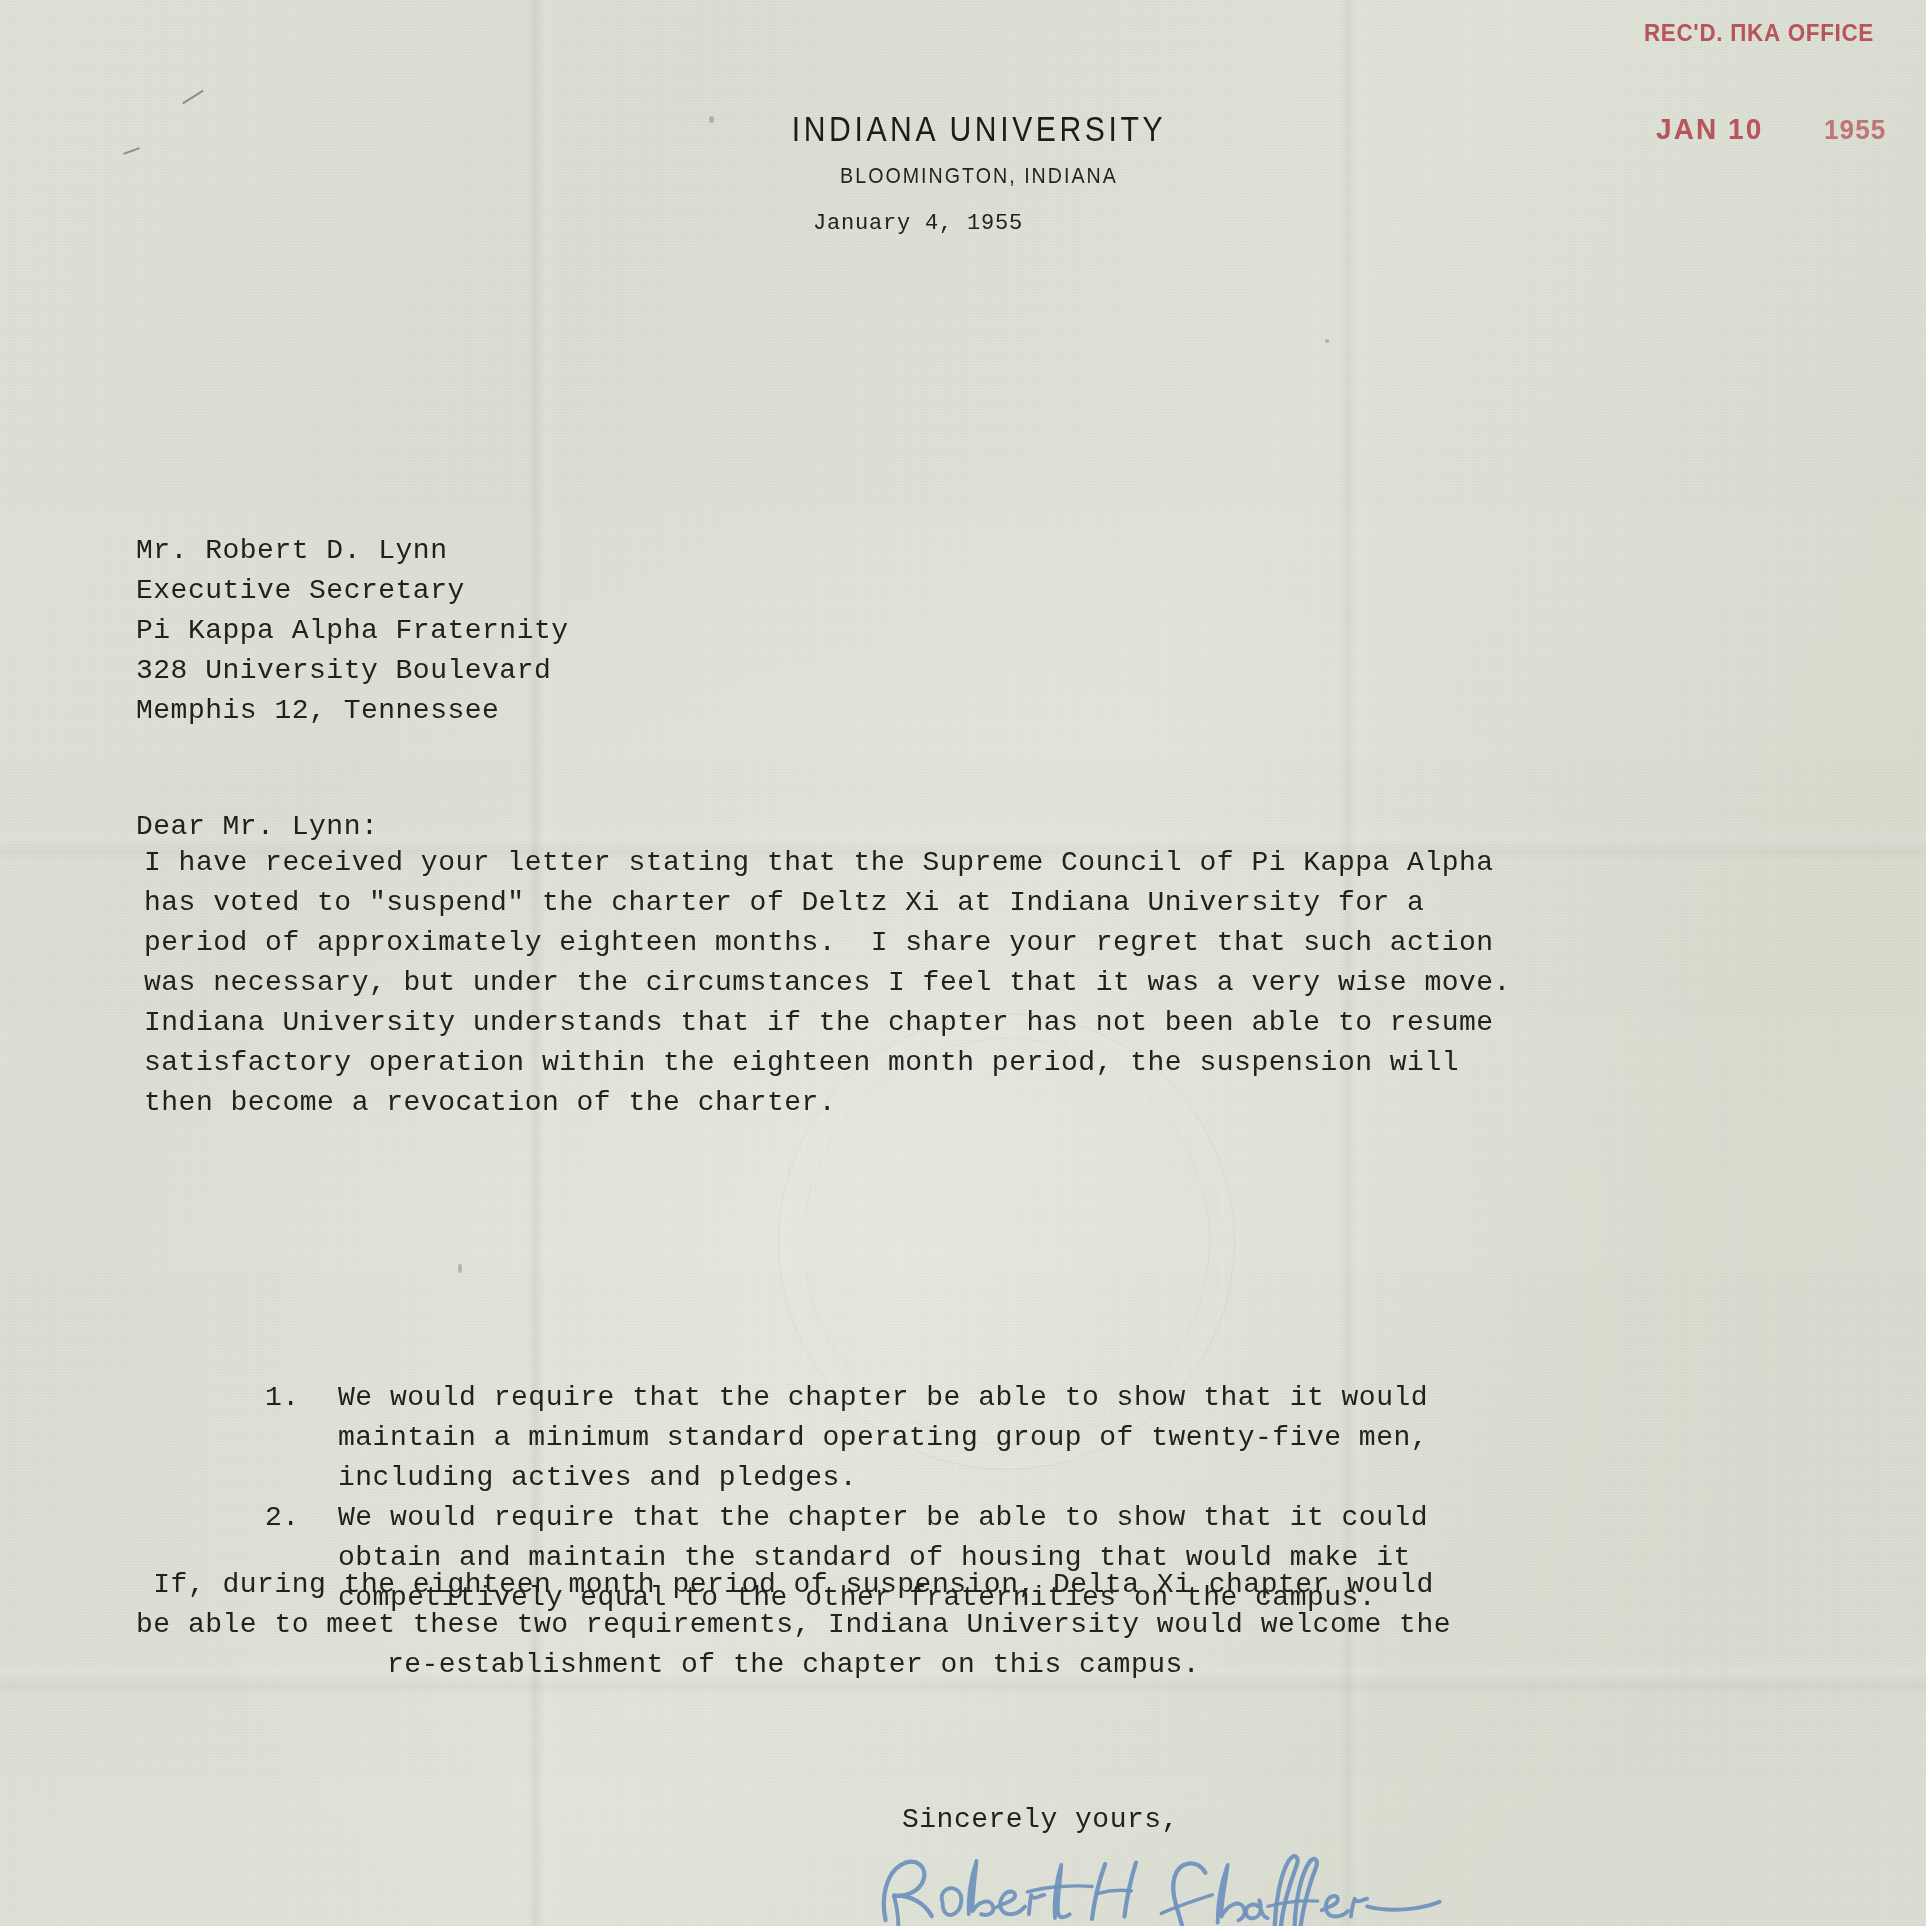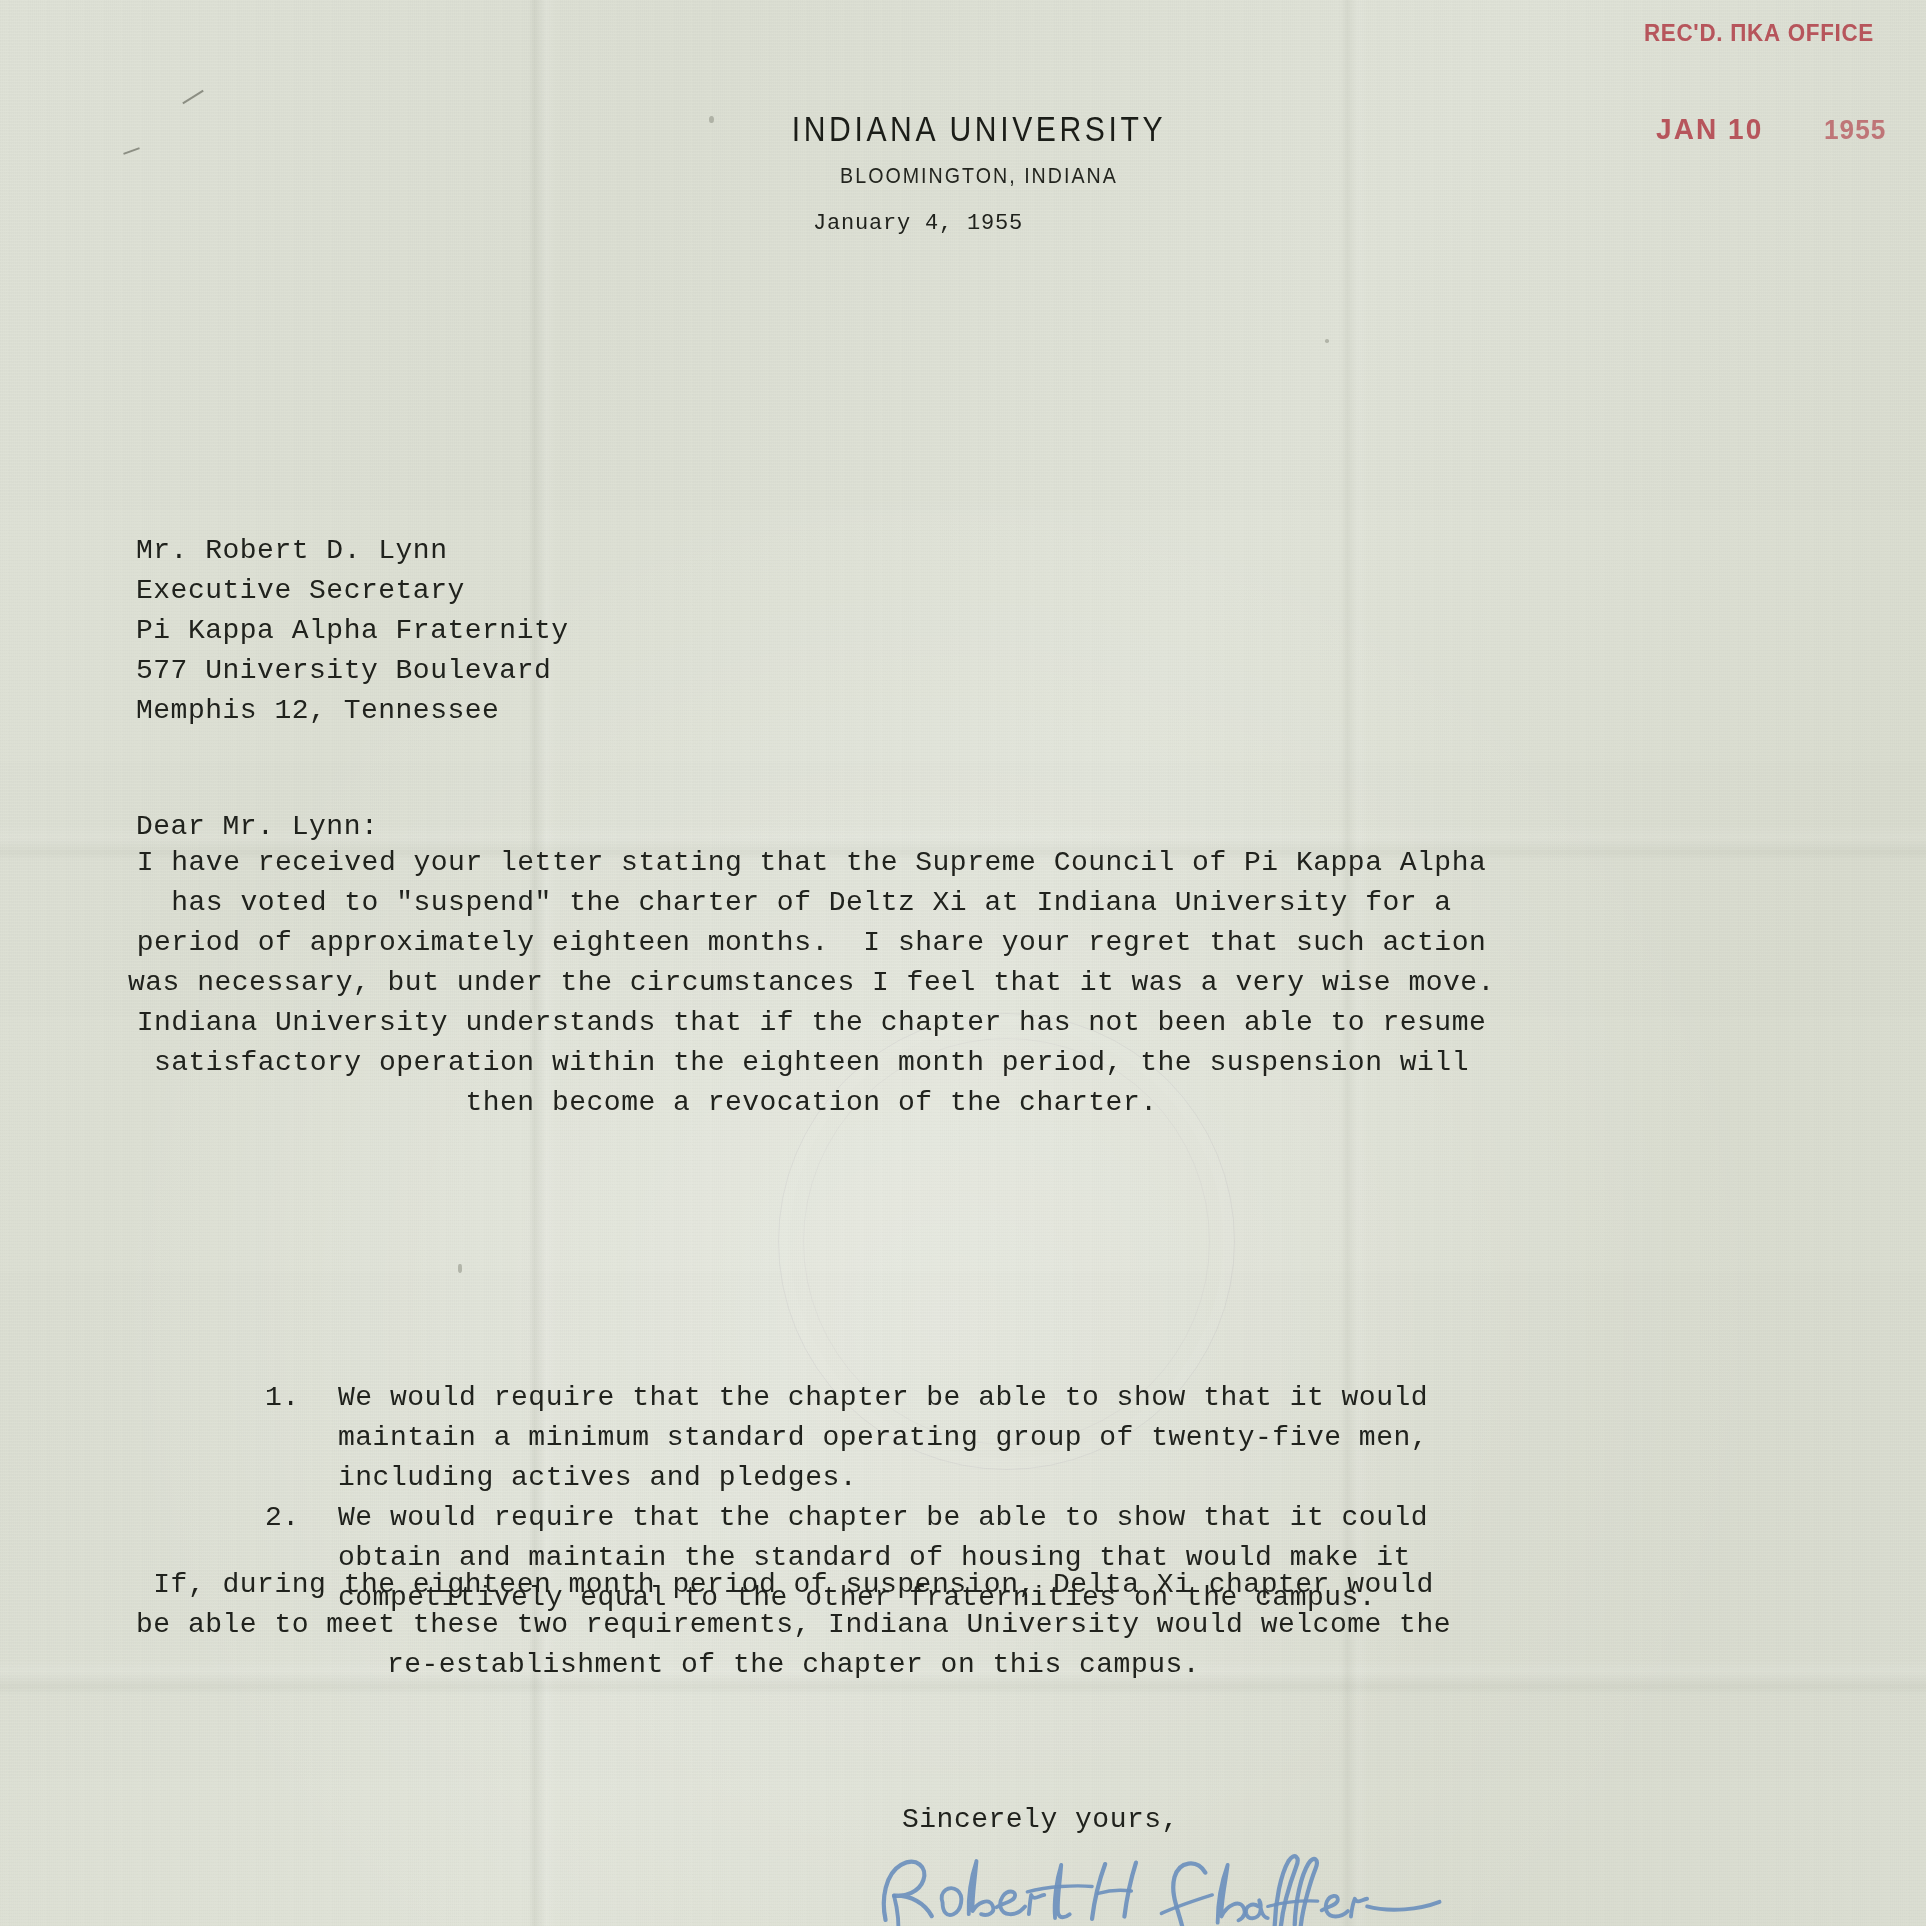--- a/index.html
+++ b/index.html
@@ -109,21 +109,21 @@
 
   .block {
     position: absolute;
     font-size: 28px;
     line-height: 40px;
     letter-spacing: 0.5px;
     white-space: pre;
   }
   #recipient-block { left: 136px; top: 531px; }
   #salutation      { left: 136px; top: 807px; }
-  #para-1          { left: 128px; top: 843px; text-align: center; }
+  #para-1          { left: 144px; top: 843px; }
   #para-2          { left: 136px; top: 1143px; }
   #list-item-1     { left: 265px; top: 1298px; }
   #list-item-2     { left: 265px; top: 1418px; }
   #para-3          { left: 136px; top: 1565px; text-align: center; }
   #closing         { left: 902px; top: 1800px; }
   #signer-block    { left: 902px; top: 1920px; }
 
   .li-row { display: flex; }
   .li-num { width: 73px; flex: 0 0 73px; }
   .li-txt { white-space: pre; }
@@ -178,21 +178,21 @@
   <div class="stamp" id="stamp-line2">JAN 10</div>
   <div class="stamp" id="stamp-year">1955</div>
 
   <div class="letterhead-title">INDIANA UNIVERSITY</div>
   <div class="letterhead-sub">BLOOMINGTON, INDIANA</div>
   <div class="date-line">January 4, 1955</div>
 
   <div class="block" id="recipient-block">Mr. Robert D. Lynn
 Executive Secretary
 Pi Kappa Alpha Fraternity
-577 University Boulevard
+328 University Boulevard
 Memphis 12, Tennessee</div>
 
   <div class="block" id="salutation">Dear Mr. Lynn:</div>
 
   <div class="block" id="para-1">I have received your letter stating that the Supreme Council of Pi Kappa Alpha
 has voted to "suspend" the charter of Deltz Xi at Indiana University for a
 period of approximately eighteen months.  I share your regret that such action
 was necessary, but under the circumstances I feel that it was a very wise move.
 Indiana University understands that if the chapter has not been able to resume
 satisfactory operation within the eighteen month period, the suspension will

